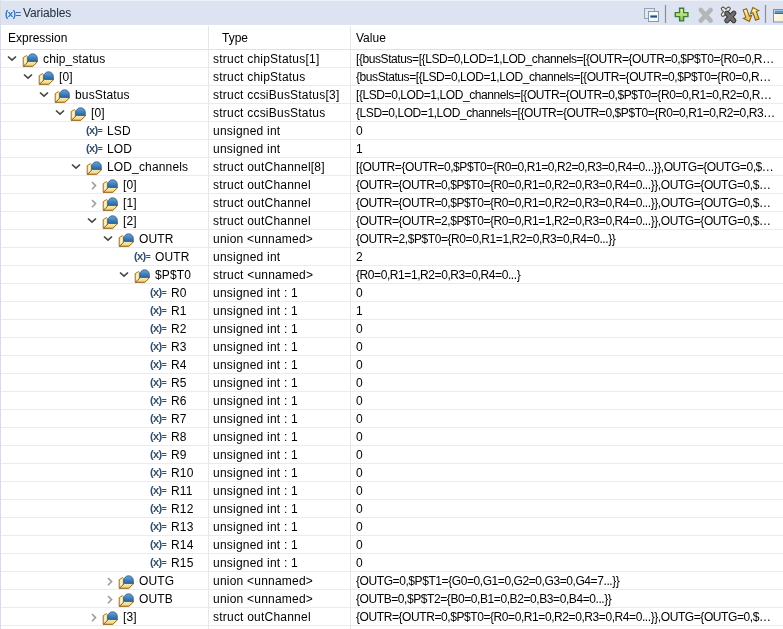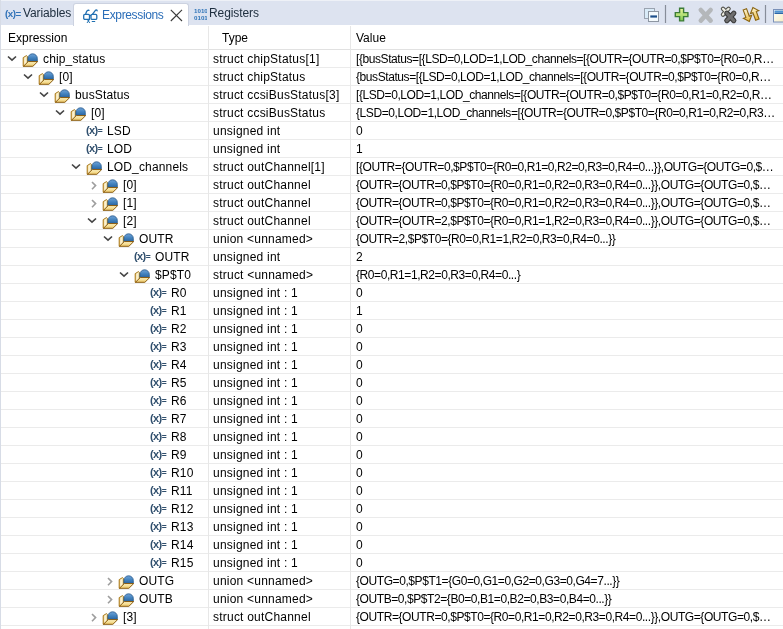--- a/index.html
+++ b/index.html
@@ -58,27 +58,20 @@
         <path d="M1,1 L4.6,4.6 L1,8.2" stroke="#9e9e9e" stroke-width="1.6" fill="none"></path>
       </g>
 </defs>
   </svg>
 <div id="lborder"></div>
 <div id="strip">
  <div id="tab-var">
       <span class="vxicon" style="color:#3173b8">(x)=</span>
       <span class="tabtxt">Variables</span>
     </div>
- <div id="tab-reg">
-      <svg width="13" height="14">
-        <text x="0" y="6" font-size="6.2" font-weight="bold" fill="#2f74b8" font-family="Liberation Sans">1010</text>
-        <text x="0" y="13" font-size="6.2" font-weight="bold" fill="#2f74b8" font-family="Liberation Sans">0101</text>
-      </svg>
-      <span class="tabtxt">Registers</span>
-    </div>
 
  <svg width="783" height="25" style="position:absolute;left:0;top:0">
   <rect x="644.5" y="7.5" width="10" height="10" fill="#d9ebf8" stroke="#9aa3b0"></rect>
   <rect x="648.5" y="10.5" width="10" height="10" fill="#f4fafd" stroke="#8d96a2"></rect>
   <line x1="650.3" y1="15.5" x2="657" y2="15.5" stroke="#1d4f8b" stroke-width="2.2"></line>
   <line x1="665.5" y1="4" x2="665.5" y2="22" stroke="#878d99" stroke-width="1.2"></line>
   <path d="M679.6,7.3 h4 v4.3 h4.3 v4 h-4.3 v4.3 h-4 v-4.3 h-4.3 v-4 h4.3 Z" fill="url(#plusg)" stroke="#3c7c38" stroke-width="1.4"></path>
   <g stroke="#b4b7ba" stroke-width="4.6" stroke-linecap="round">
         <line x1="700.8" y1="9" x2="710.6" y2="19.6"></line>
         <line x1="710.6" y1="9" x2="700.8" y2="19.6"></line>
@@ -113,40 +106,20 @@
       </linearGradient>
   <linearGradient id="goldg" x1="0" y1="0" x2="0" y2="1">
         <stop offset="0" stop-color="#fdf6d8"></stop>
         <stop offset="1" stop-color="#e8b93e"></stop>
       </linearGradient>
   <linearGradient id="pageg" x1="0" y1="0" x2="1" y2="1">
         <stop offset="0" stop-color="#ffffff"></stop>
         <stop offset="1" stop-color="#f7ecc0"></stop>
       </linearGradient>
  </svg>
- <div id="tab-act">
-  <svg width="15" height="18" style="position:absolute;left:9px;top:3px">
-    <g fill="none" stroke="#2270b2" stroke-width="1.3">
-     <rect x="0.7" y="7.4" width="5.8" height="5" rx="1.2"></rect>
-     <rect x="8" y="7.4" width="5.8" height="5" rx="1.2"></rect>
-     <path d="M6.5,8.7 Q7.3,7.9 8,8.7"></path>
-     <path d="M2.6,7.4 C3.2,4.9 4,3.3 5.2,3.1 Q6.1,3 5.9,3.9"></path>
-     <path d="M9.4,7.4 L12.4,3.3 Q13,2.5 13.7,3 Q14.3,3.6 13.9,4.3"></path>
-    </g>
-    <text x="3.6" y="16.4" font-size="6.8" font-weight="bold" fill="#1e6fb0" font-family="Liberation Sans">x</text>
-    <text x="8.4" y="16.4" font-size="6.8" font-weight="bold" fill="#1e6fb0" font-family="Liberation Sans">=</text>
-  </svg>
-  <span style="position:absolute;left:28px;top:4px;font-size:12px;color:#2a6db8;letter-spacing:-0.35px">Expressions</span>
-  <svg width="13" height="13" style="position:absolute;left:96px;top:5px">
-        <g stroke="#383838" stroke-width="1.1">
-          <line x1="0.8" y1="0.8" x2="12" y2="12"></line>
-          <line x1="12" y1="0.8" x2="0.8" y2="12"></line>
-        </g>
-      </svg>
- </div>
 </div>
 <div id="hdr">
     <span style="left:8px">Expression</span>
     <span style="left:222px">Type</span>
     <span style="left:356px">Value</span>
   </div>
 <div class="vline" style="left:208px"></div>
 <div class="vline" style="left:350px"></div>
 <div id="rows">
 <div class="r" style="top:0px">
@@ -206,21 +179,21 @@
       <span class="va">1</span>
     </div>
 <div class="r" style="top:108px">
       <svg class="ch" width="10" height="8" style="left:71px">
         <use href="#chopen"></use>
       </svg>
       <svg class="ic" width="16" height="16" style="left:86px">
         <use href="#folder"></use>
       </svg>
       <span class="nm" style="left:107px">LOD_channels</span>
-      <span class="ty">struct outChannel[1]</span>
+      <span class="ty">struct outChannel[8]</span>
       <span class="va">[{OUTR={OUTR=0,$P$T0={R0=0,R1=0,R2=0,R3=0,R4=0...}},OUTG={OUTG=0,$P$T1={G0=0,G1=0,G2=0...}}}]</span>
     </div>
 <div class="r" style="top:126px">
       <svg class="ch" width="7" height="10" style="left:91px">
         <use href="#chclosed"></use>
       </svg>
       <svg class="ic" width="16" height="16" style="left:102px">
         <use href="#folder"></use>
       </svg>
       <span class="nm" style="left:123px">[0]</span>

